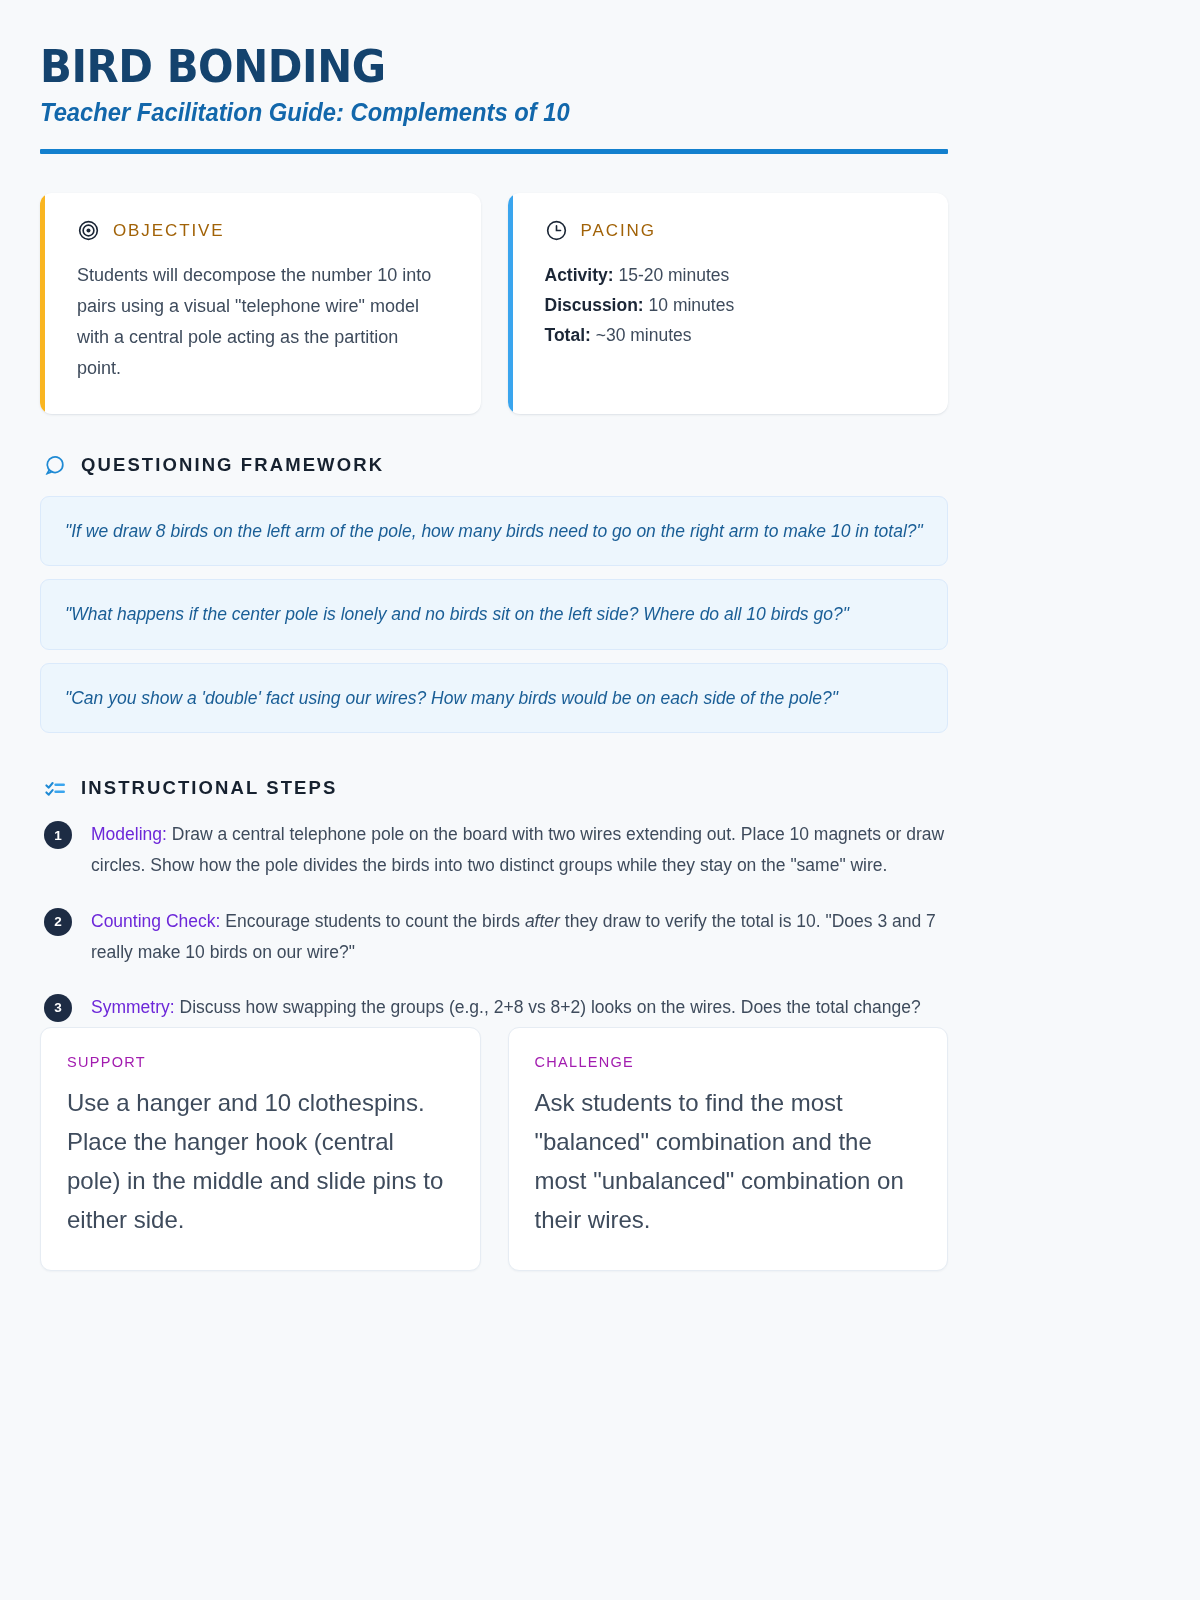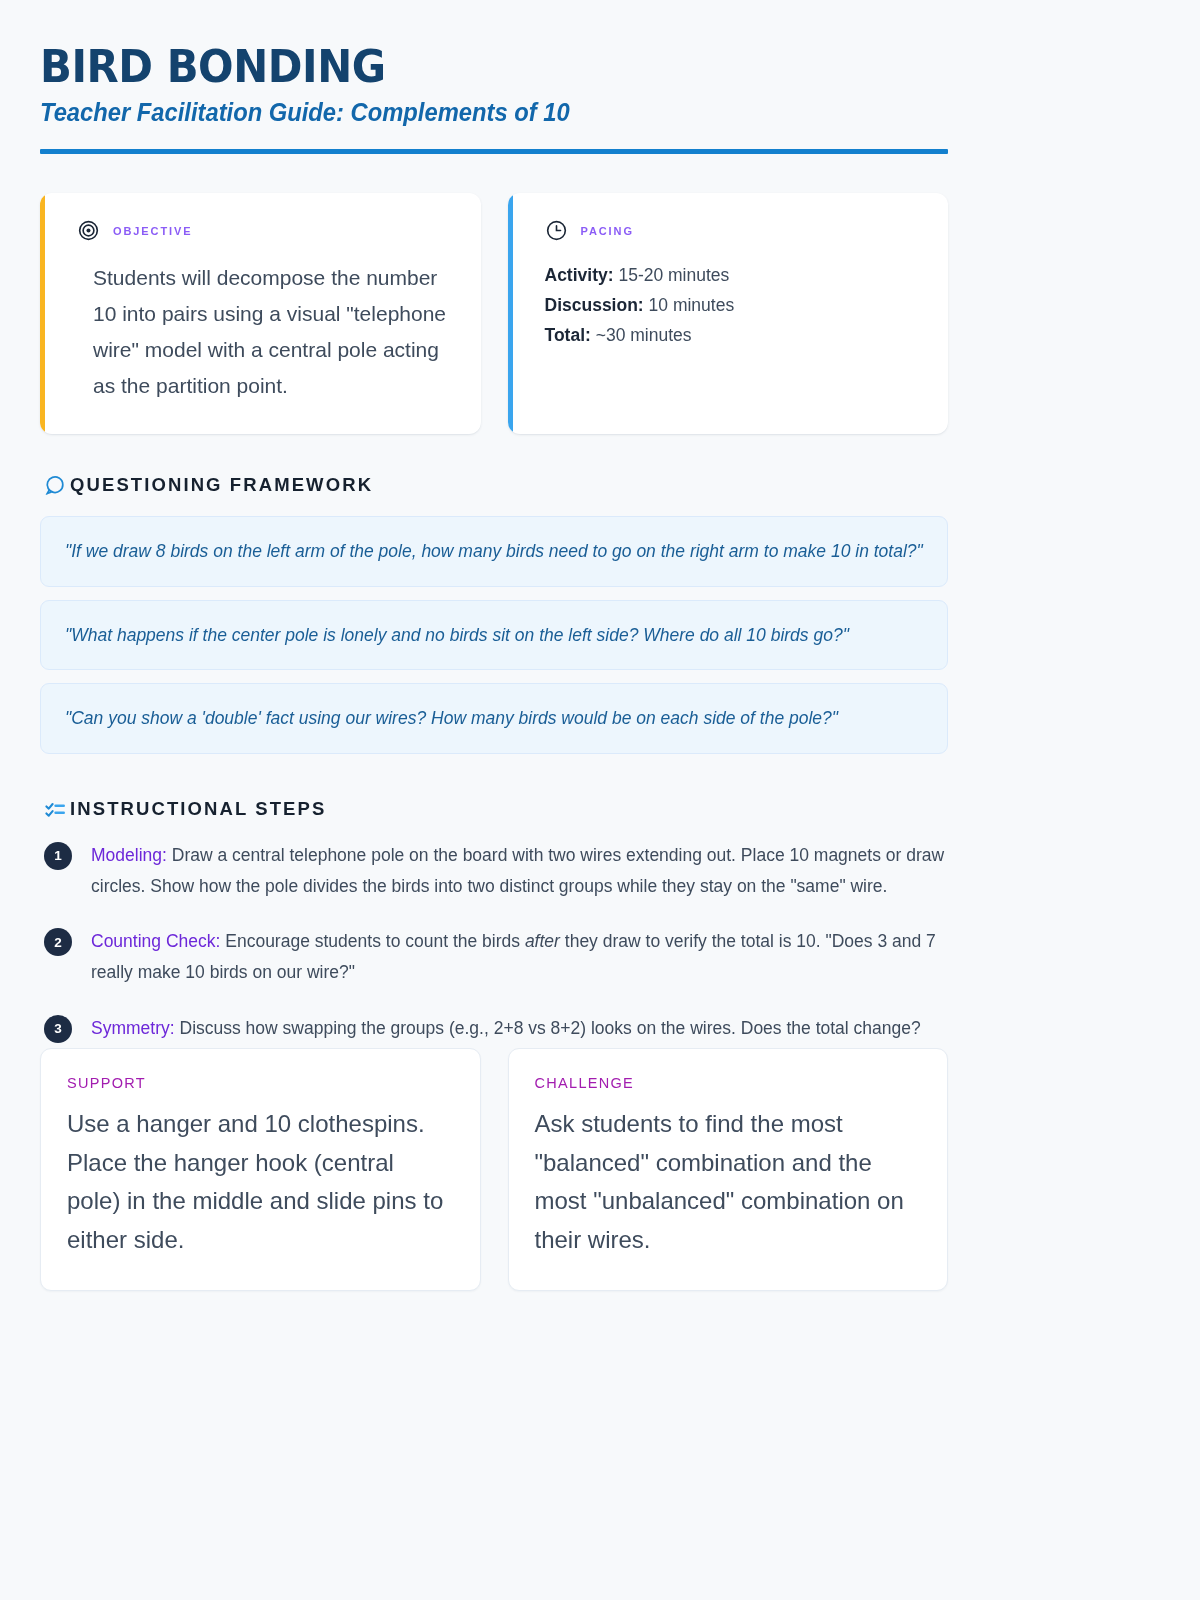--- a/index.html
+++ b/index.html
@@ -74,42 +74,41 @@
   .info-card.accent-amber::before { background: #f9b521; }
   .info-card.accent-blue::before  { background: #3aa5ee; }
 
   .card-head {
     display: flex;
     align-items: center;
     gap: 13px;
     margin-bottom: 18px;
   }
   .card-head-label {
-    font-size: 11px;
-    font-weight: 700;
+    font-size: 17px;
+    font-weight: 400;
     letter-spacing: 1.9px;
-    color: #8b5cf6;
+    color: #a16207;
     text-transform: uppercase;
   }
   .icon { display: inline-flex; align-items: center; justify-content: center; }
 
   .card-body {
-    font-size: 21px;
+    font-size: 18px;
     line-height: 1.72;
     color: #3e4b5c;
-    margin-left: 16px;
   }
   .pace-line { font-size: 17.5px; line-height: 1.72; color: #3e4b5c; }
   .pace-line b { color: #1b2636; font-weight: 700; }
 
   
   .section-head {
     display: flex;
     align-items: center;
-    gap: 4px;
+    gap: 15px;
     margin: 40px 0 20px 4px;
   }
   .section-head.tight { margin-top: 44px; align-items: flex-end; }
   .section-title {
     font-size: 18.5px;
     font-weight: 700;
     letter-spacing: 2.1px;
     text-transform: uppercase;
     color: #16212f;
   }

